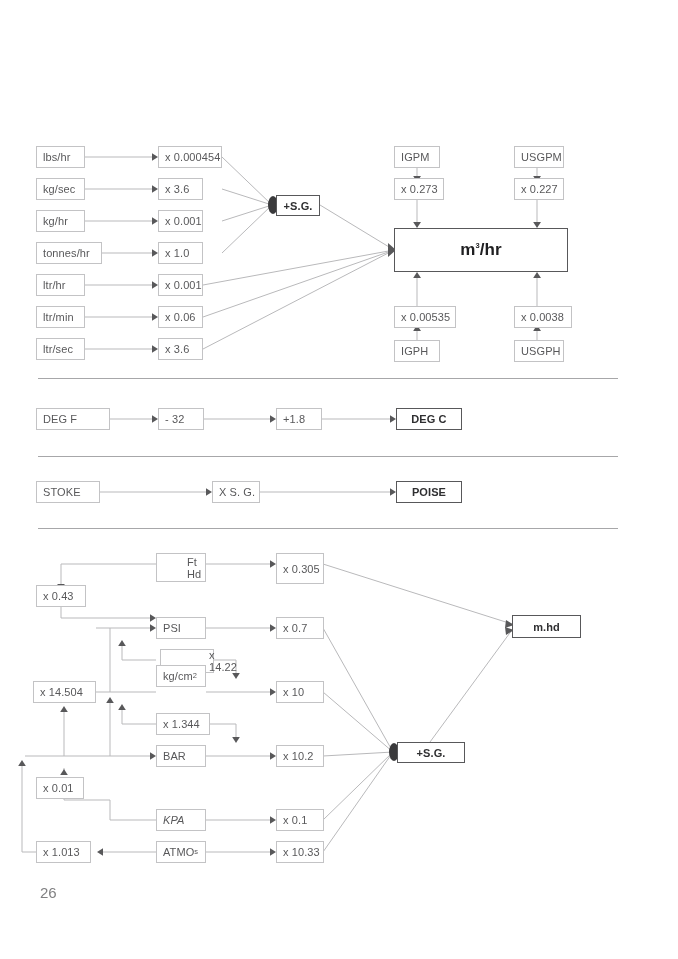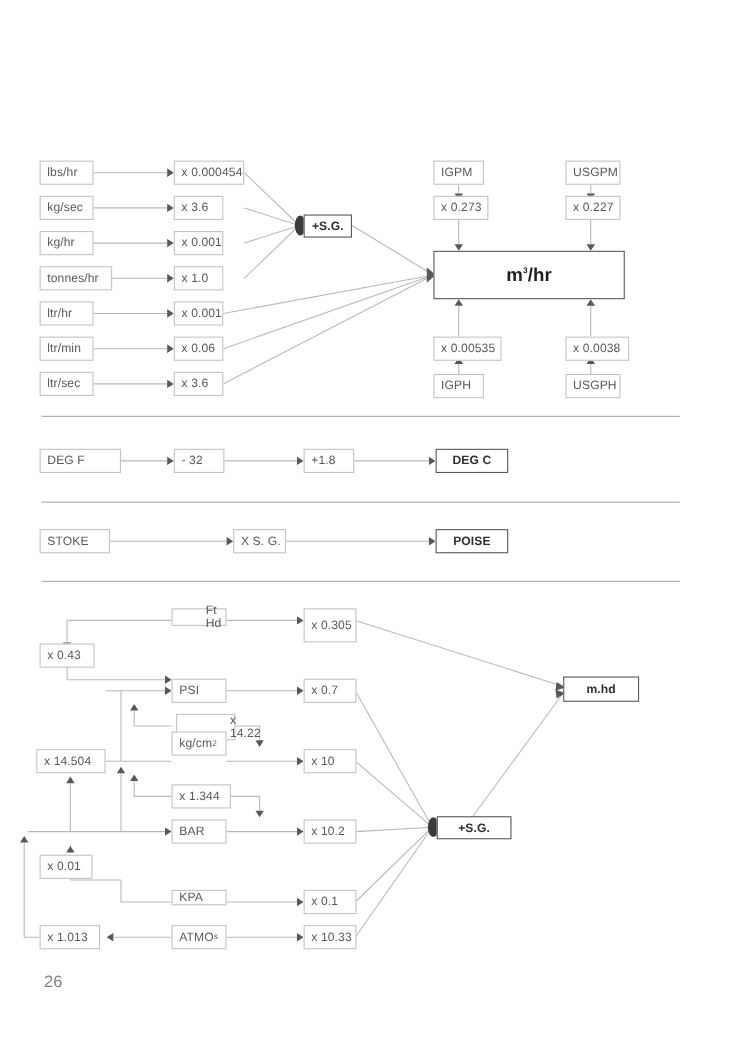--- a/index.html
+++ b/index.html
@@ -232,21 +232,21 @@
 
   <div class="box" style="left:36px;top:408px;width:74px;height:22px;">DEG F</div>
   <div class="box" style="left:158px;top:408px;width:46px;height:22px;">- 32</div>
   <div class="box" style="left:276px;top:408px;width:46px;height:22px;">+1.8</div>
   <div class="box strong center" style="left:396px;top:408px;width:66px;height:22px;">DEG C</div>
 
   <div class="box" style="left:36px;top:481px;width:64px;height:22px;">STOKE</div>
   <div class="box" style="left:212px;top:481px;width:48px;height:22px;">X S. G.</div>
   <div class="box strong center" style="left:396px;top:481px;width:66px;height:22px;">POISE</div>
 
-  <div class="box" style="left:156px;top:553px;width:50px;height:16px;padding-left:30px;">Ft Hd</div>
+  <div class="box" style="left:156px;top:553px;width:50px;height:29px;padding-left:30px;">Ft Hd</div>
   <div class="box" style="left:276px;top:553px;width:48px;height:31px;">x 0.305</div>
   <div class="box" style="left:36px;top:585px;width:50px;height:22px;">x 0.43</div>
 
   <div class="box" style="left:156px;top:617px;width:50px;height:22px;">PSI</div>
   <div class="box" style="left:276px;top:617px;width:48px;height:22px;">x 0.7</div>
   <div class="box" style="left:160px;top:649px;width:54px;height:24px;padding-left:48px;">x 14.22</div>
 
   <div class="box" style="left:33px;top:681px;width:63px;height:22px;">x 14.504</div>
   <div class="box" style="left:156px;top:665px;width:50px;height:22px;">
       <span>kg/cm</span>
@@ -254,21 +254,21 @@
     </div>
   <div class="box" style="left:276px;top:681px;width:48px;height:22px;">x 10</div>
 
   <div class="box" style="left:156px;top:713px;width:54px;height:22px;">x 1.344</div>
 
   <div class="box" style="left:156px;top:745px;width:50px;height:22px;">BAR</div>
   <div class="box" style="left:276px;top:745px;width:48px;height:22px;">x 10.2</div>
 
   <div class="box" style="left:36px;top:777px;width:48px;height:22px;">x 0.01</div>
 
-  <div class="box" style="left:156px;top:809px;width:50px;height:14px;">KPA</div>
+  <div class="box" style="left:156px;top:809px;width:50px;height:22px;font-style:italic;">KPA</div>
   <div class="box" style="left:276px;top:809px;width:48px;height:22px;">x 0.1</div>
 
   <div class="box" style="left:36px;top:841px;width:55px;height:22px;">x 1.013</div>
   <div class="box" style="left:156px;top:841px;width:50px;height:22px;">
       <span>ATMO</span>
       <sub>s</sub>
     </div>
   <div class="box" style="left:276px;top:841px;width:48px;height:22px;">x 10.33</div>
 
   <div class="box strong center" style="left:397px;top:742px;width:68px;height:21px;">+S.G.</div>

